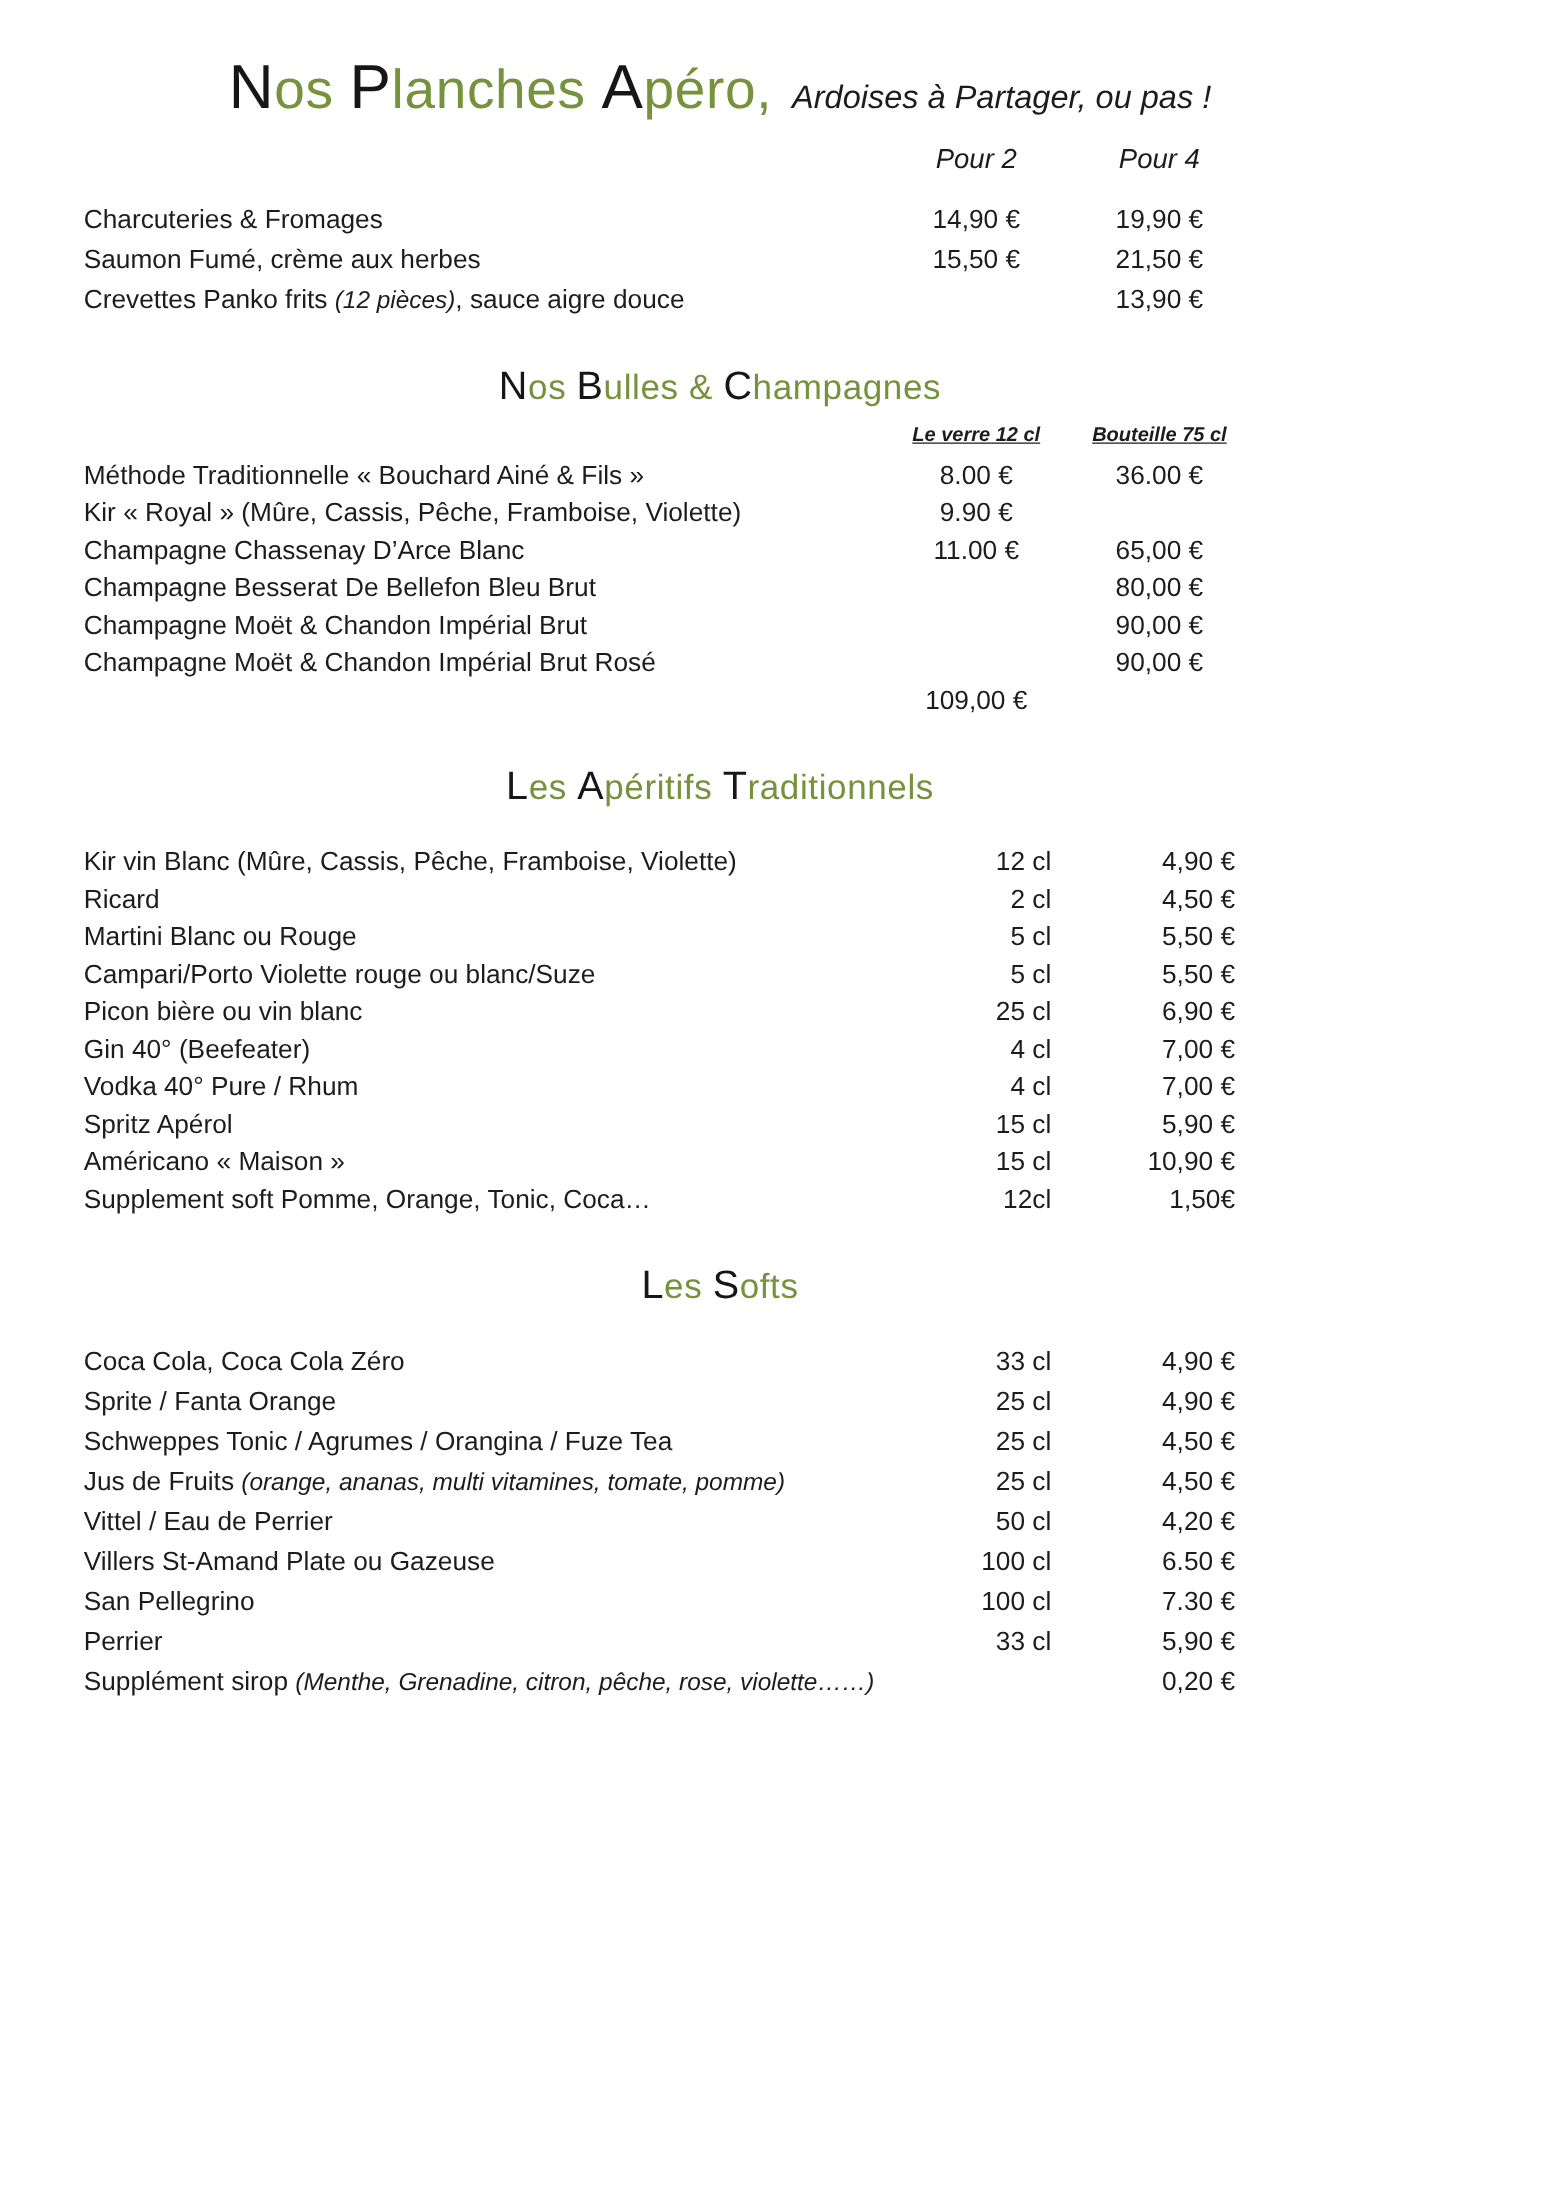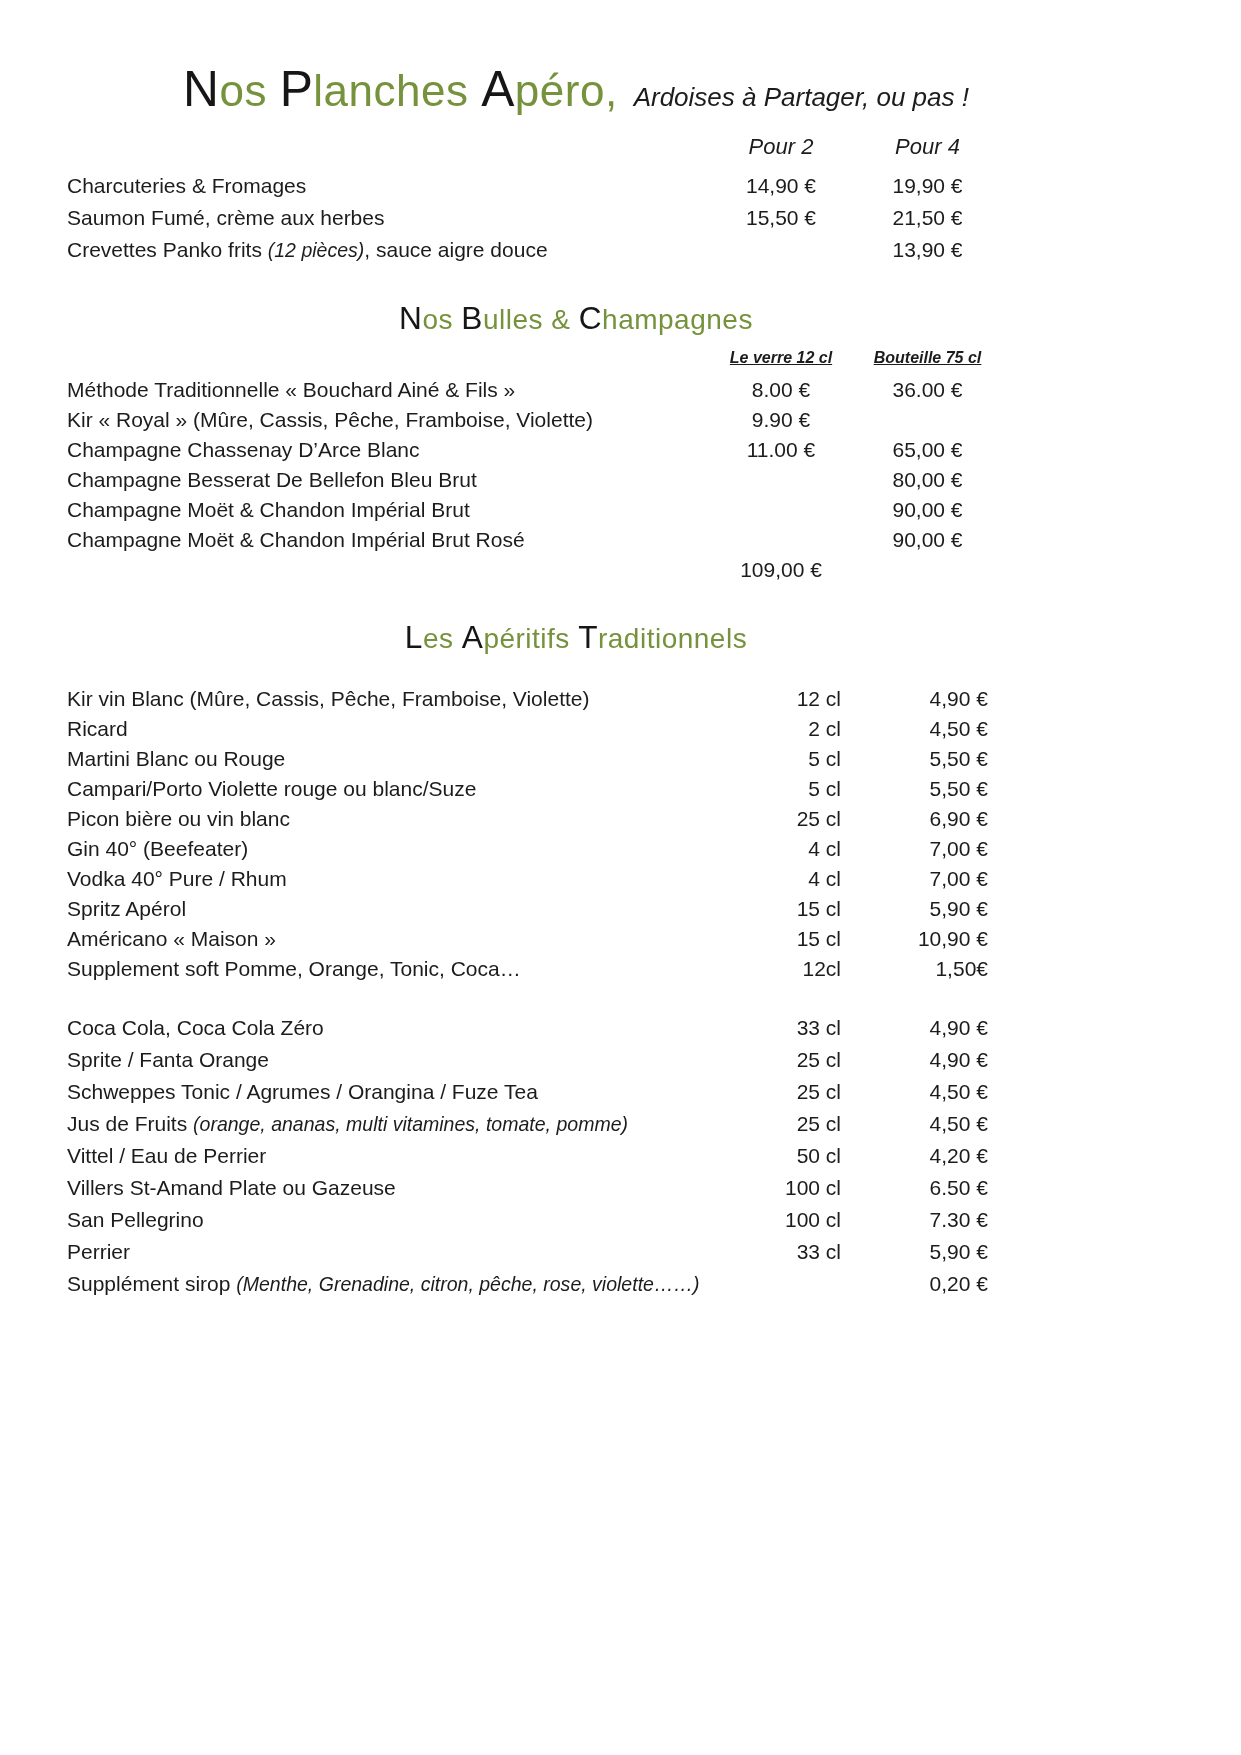--- a/index.html
+++ b/index.html
@@ -12,21 +12,21 @@
   .page {
     position: relative;
     width: 1241px;
     height: 1755px;
     background: #ffffff;
     overflow: hidden;
   }
   .content {
     width: 1018px;
     margin-left: 67px;
-    padding-top: 60px;
+    padding-top: 40px;
     box-sizing: border-box;
   }
   .menu-section { margin: 0; }
   .title {
     text-align: center;
     font-size: 28px;
     letter-spacing: 0.5px;
     margin: 34px 0 10px 0;
     font-weight: 400;
     white-space: nowrap;
@@ -67,21 +67,21 @@
   .rows { font-size: 21px; }
   .row { line-height: 32px; }
   .sec-bulles .row, .sec-aperitifs .row { line-height: 30px; }
   .row .name { white-space: nowrap; }
   .row .note { font-style: italic; font-size: 0.93em; }
   .row .c1, .row .c2 { white-space: nowrap; }
   .sec-planches .c1, .sec-planches .c2,
   .sec-bulles .c1, .sec-bulles .c2 { text-align: center; }
   .sec-aperitifs .c1, .sec-softs .c1 { text-align: right; }
   .sec-aperitifs .c2, .sec-softs .c2 { text-align: right; padding-right: 12px; }
-  .sec-planches .rows { margin-top: 8px; }
+  .sec-planches .rows { margin-top: 18px; }
   .sec-bulles .title { margin-bottom: 4px; }
   .sec-aperitifs .rows, .sec-softs .rows { margin-top: 28px; }
 </style>
 </head>
 <body>
 
 <div class="page">
   <div class="content">
 
     <section class="menu-section sec-planches">
@@ -205,20 +205,21 @@
           </div>
           <div class="row grid-row">
             <div class="name"><span class="pre">Supplement soft Pomme, Orange, Tonic, Coca…</span></div>
             <div class="c1">12cl</div>
             <div class="c2">1,50€</div>
           </div>
         </div>
     </section>
 
     <section class="menu-section sec-softs">
+      <h2 class="title"><span class="cap">L</span><span class="low">es </span><span class="cap">S</span><span class="low">ofts</span></h2>
       <div class="rows">
           <div class="row grid-row">
             <div class="name"><span class="pre">Coca Cola, Coca Cola Zéro</span></div>
             <div class="c1">33 cl</div>
             <div class="c2">4,90 €</div>
           </div>
           <div class="row grid-row">
             <div class="name"><span class="pre">Sprite / Fanta Orange</span></div>
             <div class="c1">25 cl</div>
             <div class="c2">4,90 €</div>

